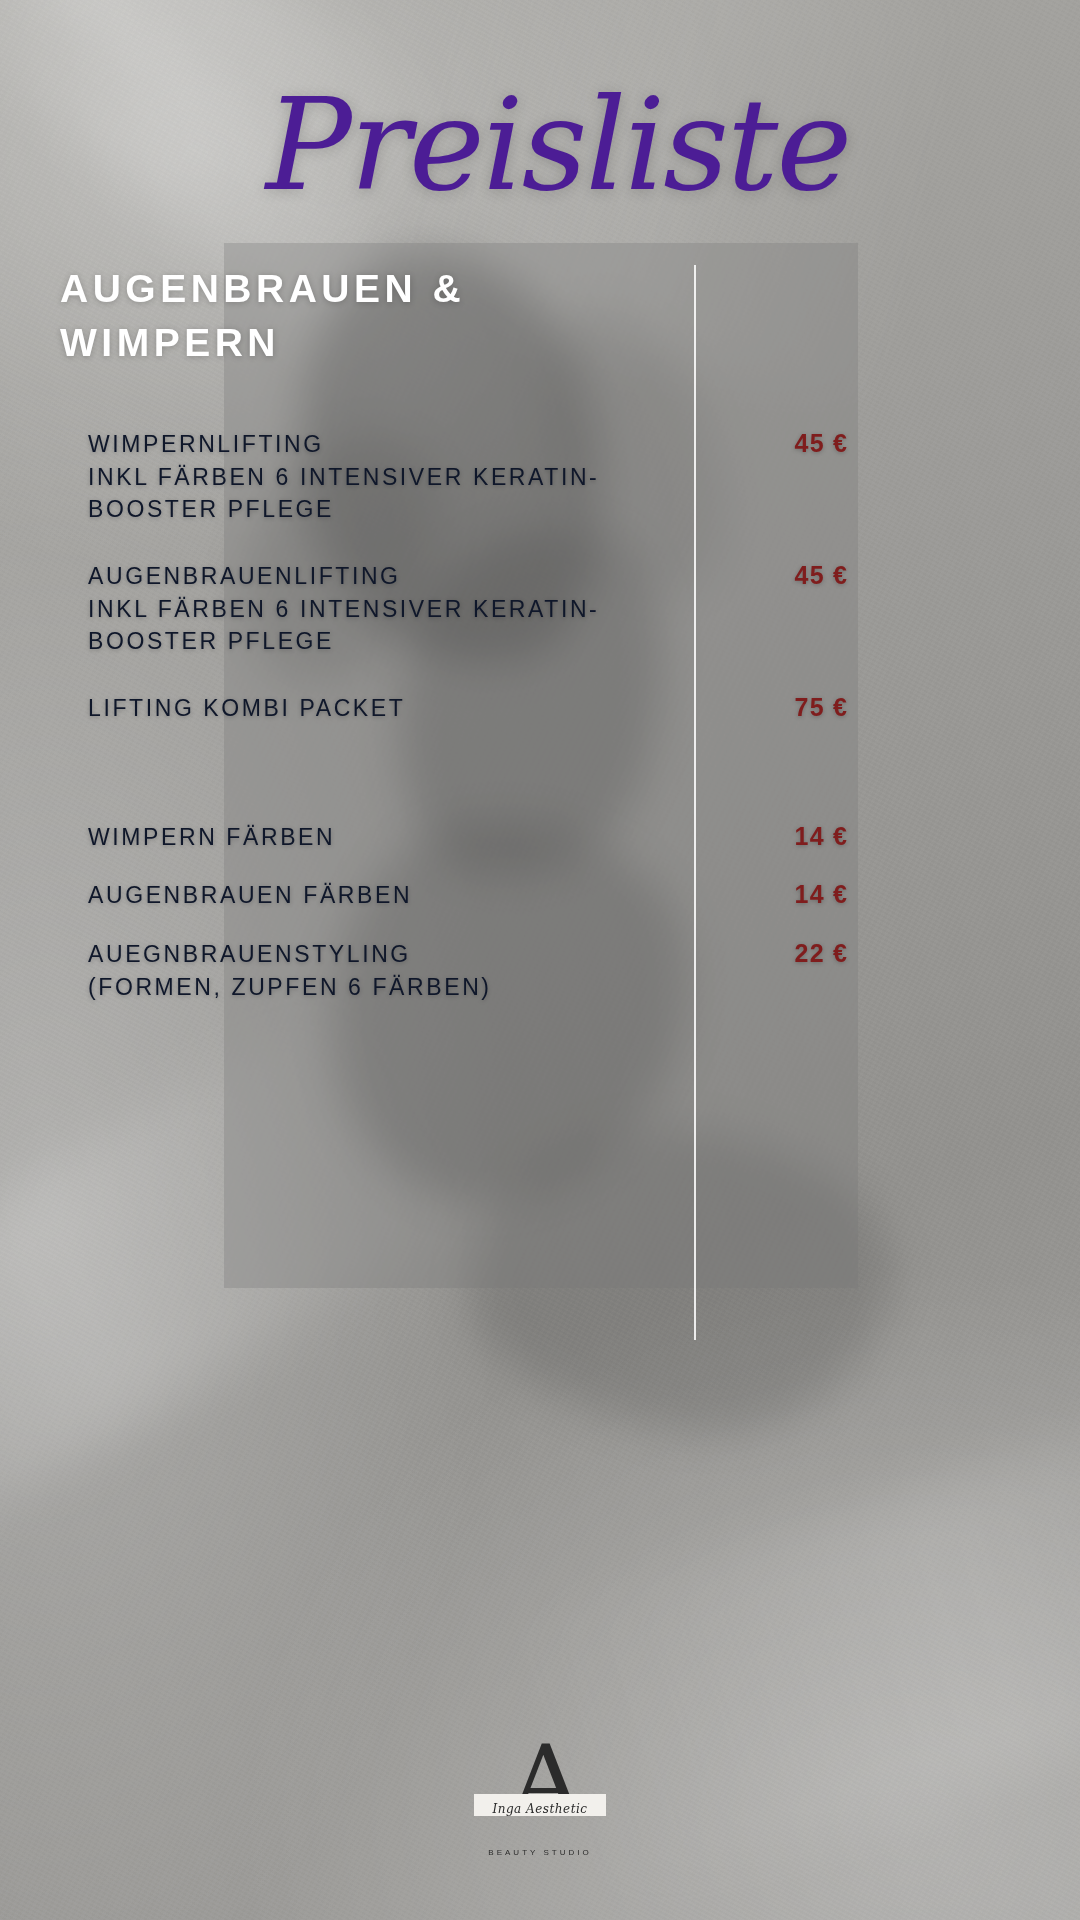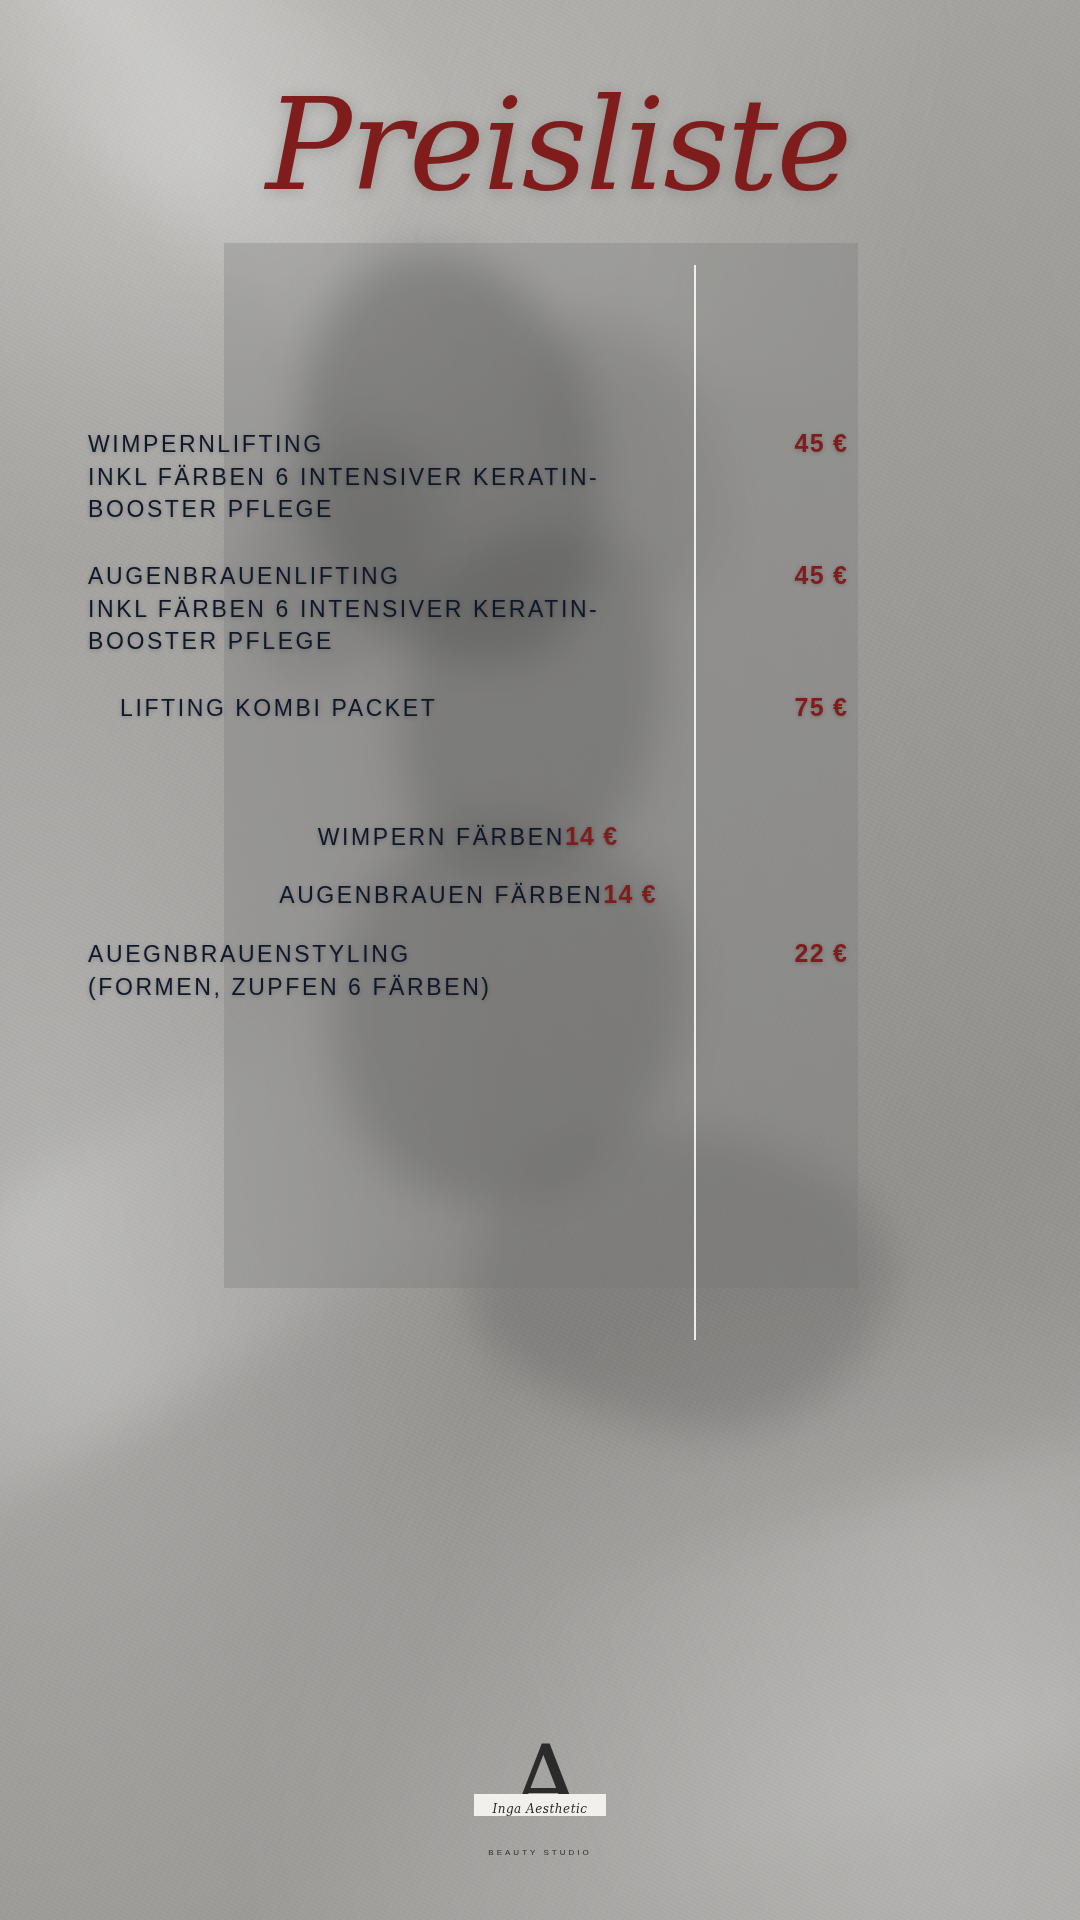--- a/index.html
+++ b/index.html
@@ -75,21 +75,21 @@
   
   .title {
     position: absolute;
     left: 0; right: 0; top: 78px;
     text-align: center;
     font-family: "DejaVu Serif", serif;
     font-style: italic;
     font-weight: 400;
     font-size: 128px;
     line-height: 1.05;
-    color: #7f1d1d;
+    color: #4c1d95;
     letter-spacing: -2px;
     text-shadow: 0 2px 14px rgba(0,0,0,0.18);
     margin-left: 36px;
   }
 
   
   .content {
     position: absolute;
     left: 60px; top: 262px;
     width: 900px;
@@ -117,22 +117,22 @@
     left: 88px; top: 428px;
     width: 760px;
   }
 
   .item {
     display: flex;
     align-items: flex-start;
     justify-content: space-between;
     margin-bottom: 34px;
   }
-  .item.tight { margin-bottom: 26px; justify-content: center; }
-  .item.gap-after { margin-bottom: 96px; margin-left: 32px; }
+  .item.tight { margin-bottom: 26px; }
+  .item.gap-after { margin-bottom: 96px; }
 
   .item-text {
     color: #0f172a;
     font-size: 23px;
     letter-spacing: 2.6px;
     line-height: 1.42;
     font-weight: 400;
     text-shadow: 0 1px 4px rgba(0,0,0,0.25);
     max-width: 600px;
   }
@@ -212,20 +212,23 @@
   <div class="shadow-blob blob-e"></div>
   <div class="shadow-blob blob-f"></div>
   <div class="shadow-blob blob-b"></div>
   <div class="shadow-blob blob-c"></div>
   <div class="shadow-blob blob-d"></div>
 
   <div class="panel"></div>
 
   <div class="title">Preisliste</div>
 
+  <div class="content">
+    <div class="section-heading">AUGENBRAUEN &amp; WIMPERN</div>
+  </div>
 
   <div class="vrule"></div>
 
   <div class="items">
 
     <div class="item">
       <div class="item-text">
         <span>WIMPERNLIFTING</span>
         <span class="sub">INKL FÄRBEN 6 INTENSIVER KERATIN-BOOSTER PFLEGE</span>
       </div>

